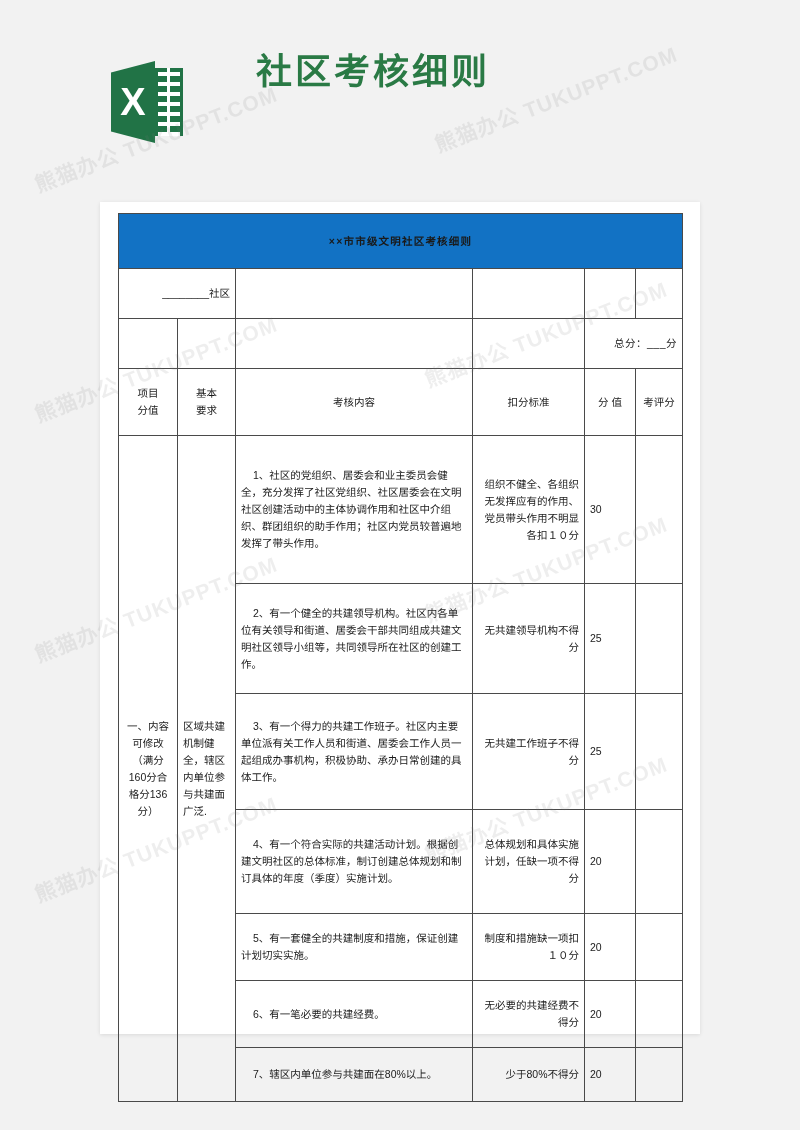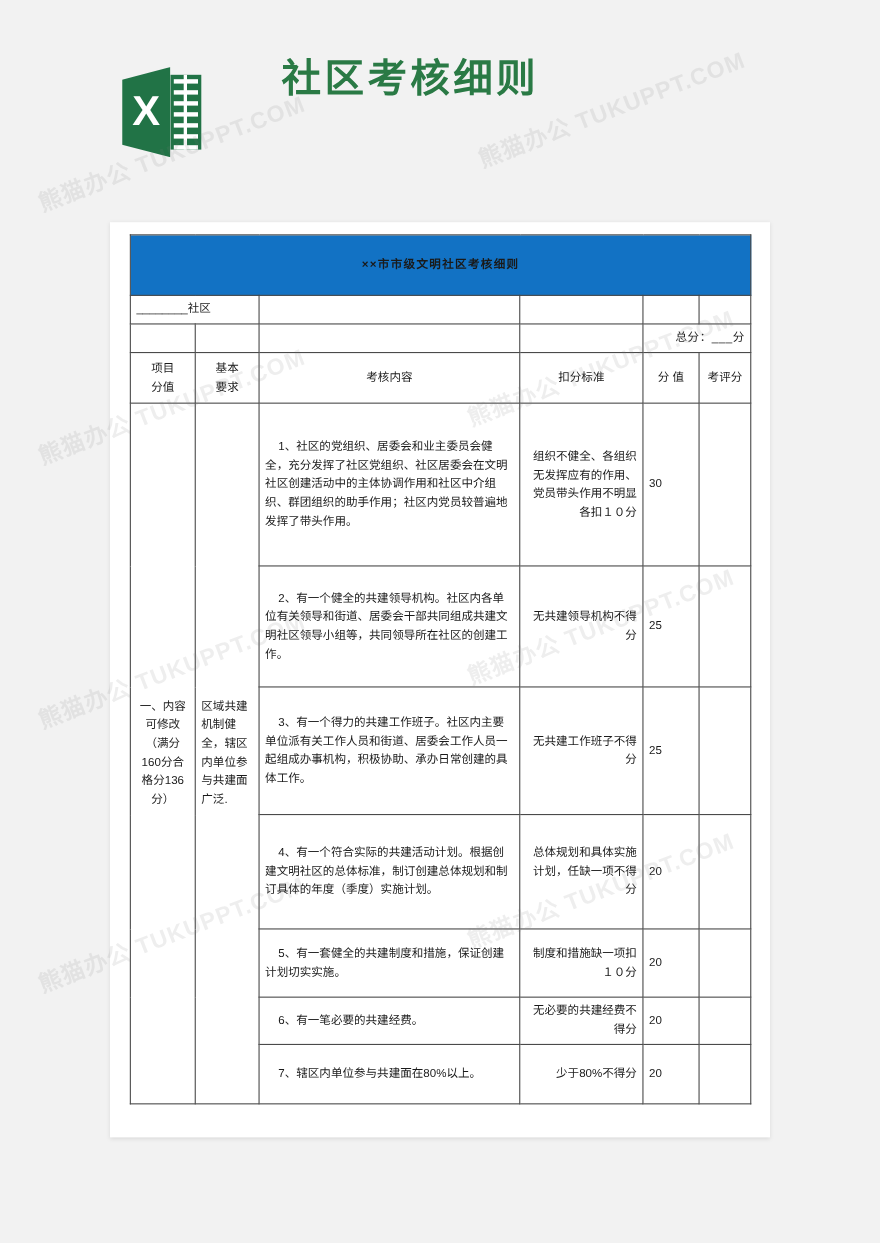--- a/index.html
+++ b/index.html
@@ -138,21 +138,21 @@
     left: 18px;
     top: 11px;
     border-collapse: collapse;
     table-layout: fixed;
     width: 564px;
     font-family: "Liberation Sans", "DejaVu Sans", sans-serif;
   }
   table.sheet td {
     border: 1px solid #4a4a4a;
     vertical-align: middle;
-    padding: 4px 5px;
+    padding: 16px 5px;
     font-size: 10.5px;
     color: #1a1a1a;
     box-sizing: border-box;
     line-height: 1.62;
   }
 
   td.title-cell {
     background: #1272c4;
     border: 1px solid #1272c4;
     color: #ffffff;
@@ -160,21 +160,21 @@
     font-weight: bold;
     text-align: center;
     letter-spacing: 1.2px;
     height: 55px;
     padding: 0;
   }
 
   td.blank-thin { height: 20px; padding: 2px 4px; }
   td.community-cell {
     font-size: 11px;
-    text-align: left;
+    text-align: right;
     padding-right: 2px;
     letter-spacing: 0px;
   }
   td.total-cell {
     font-size: 12px;
     text-align: right;
     padding-right: 4px;
     letter-spacing: 0.5px;
   }
 

